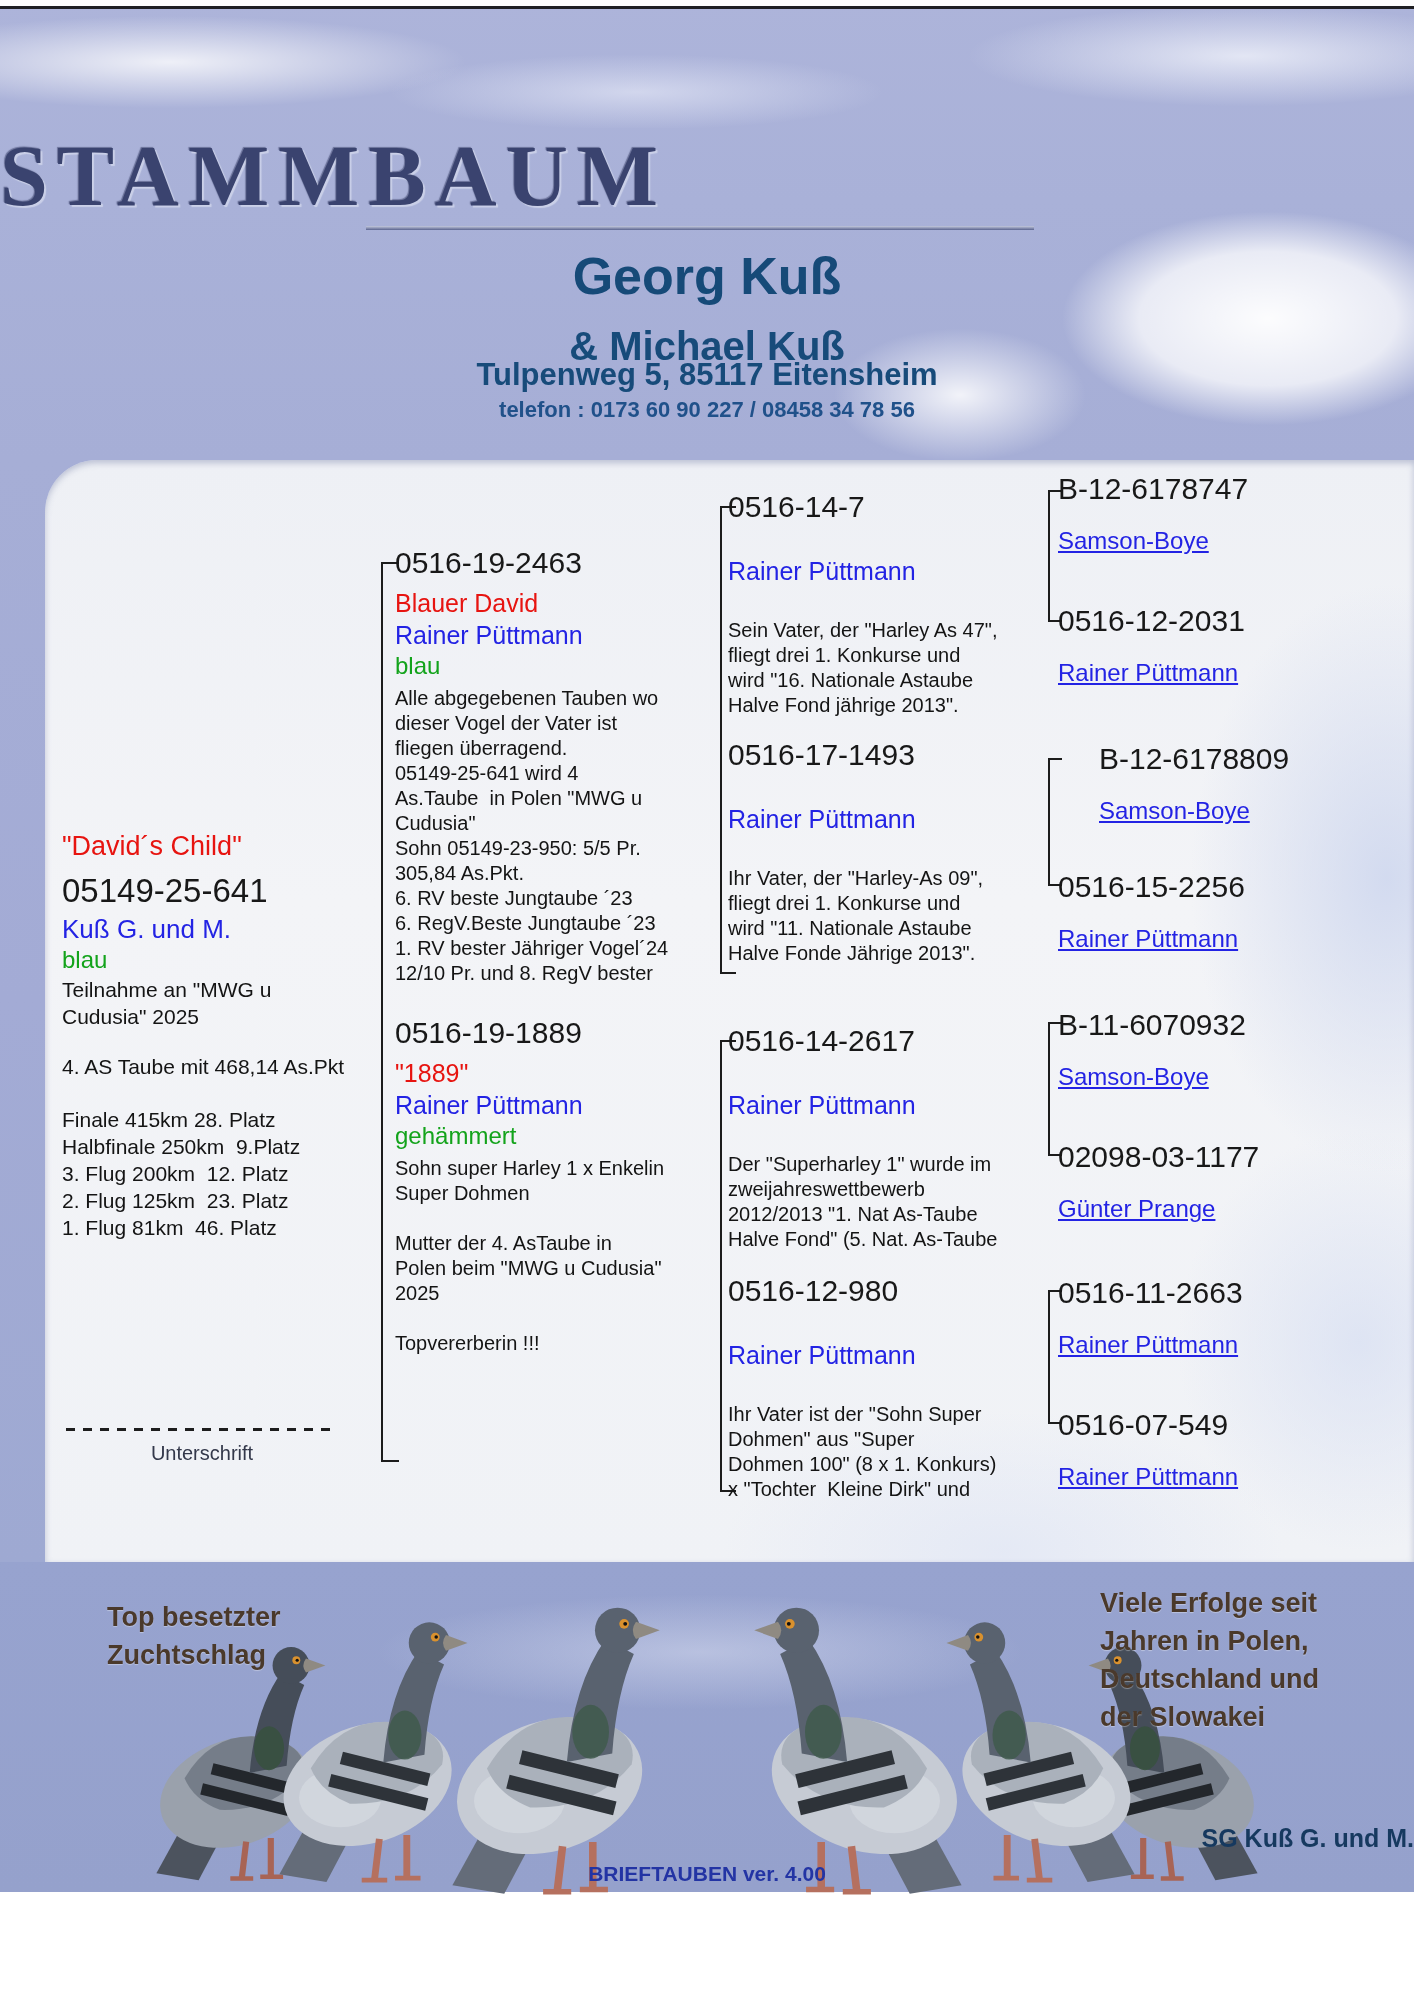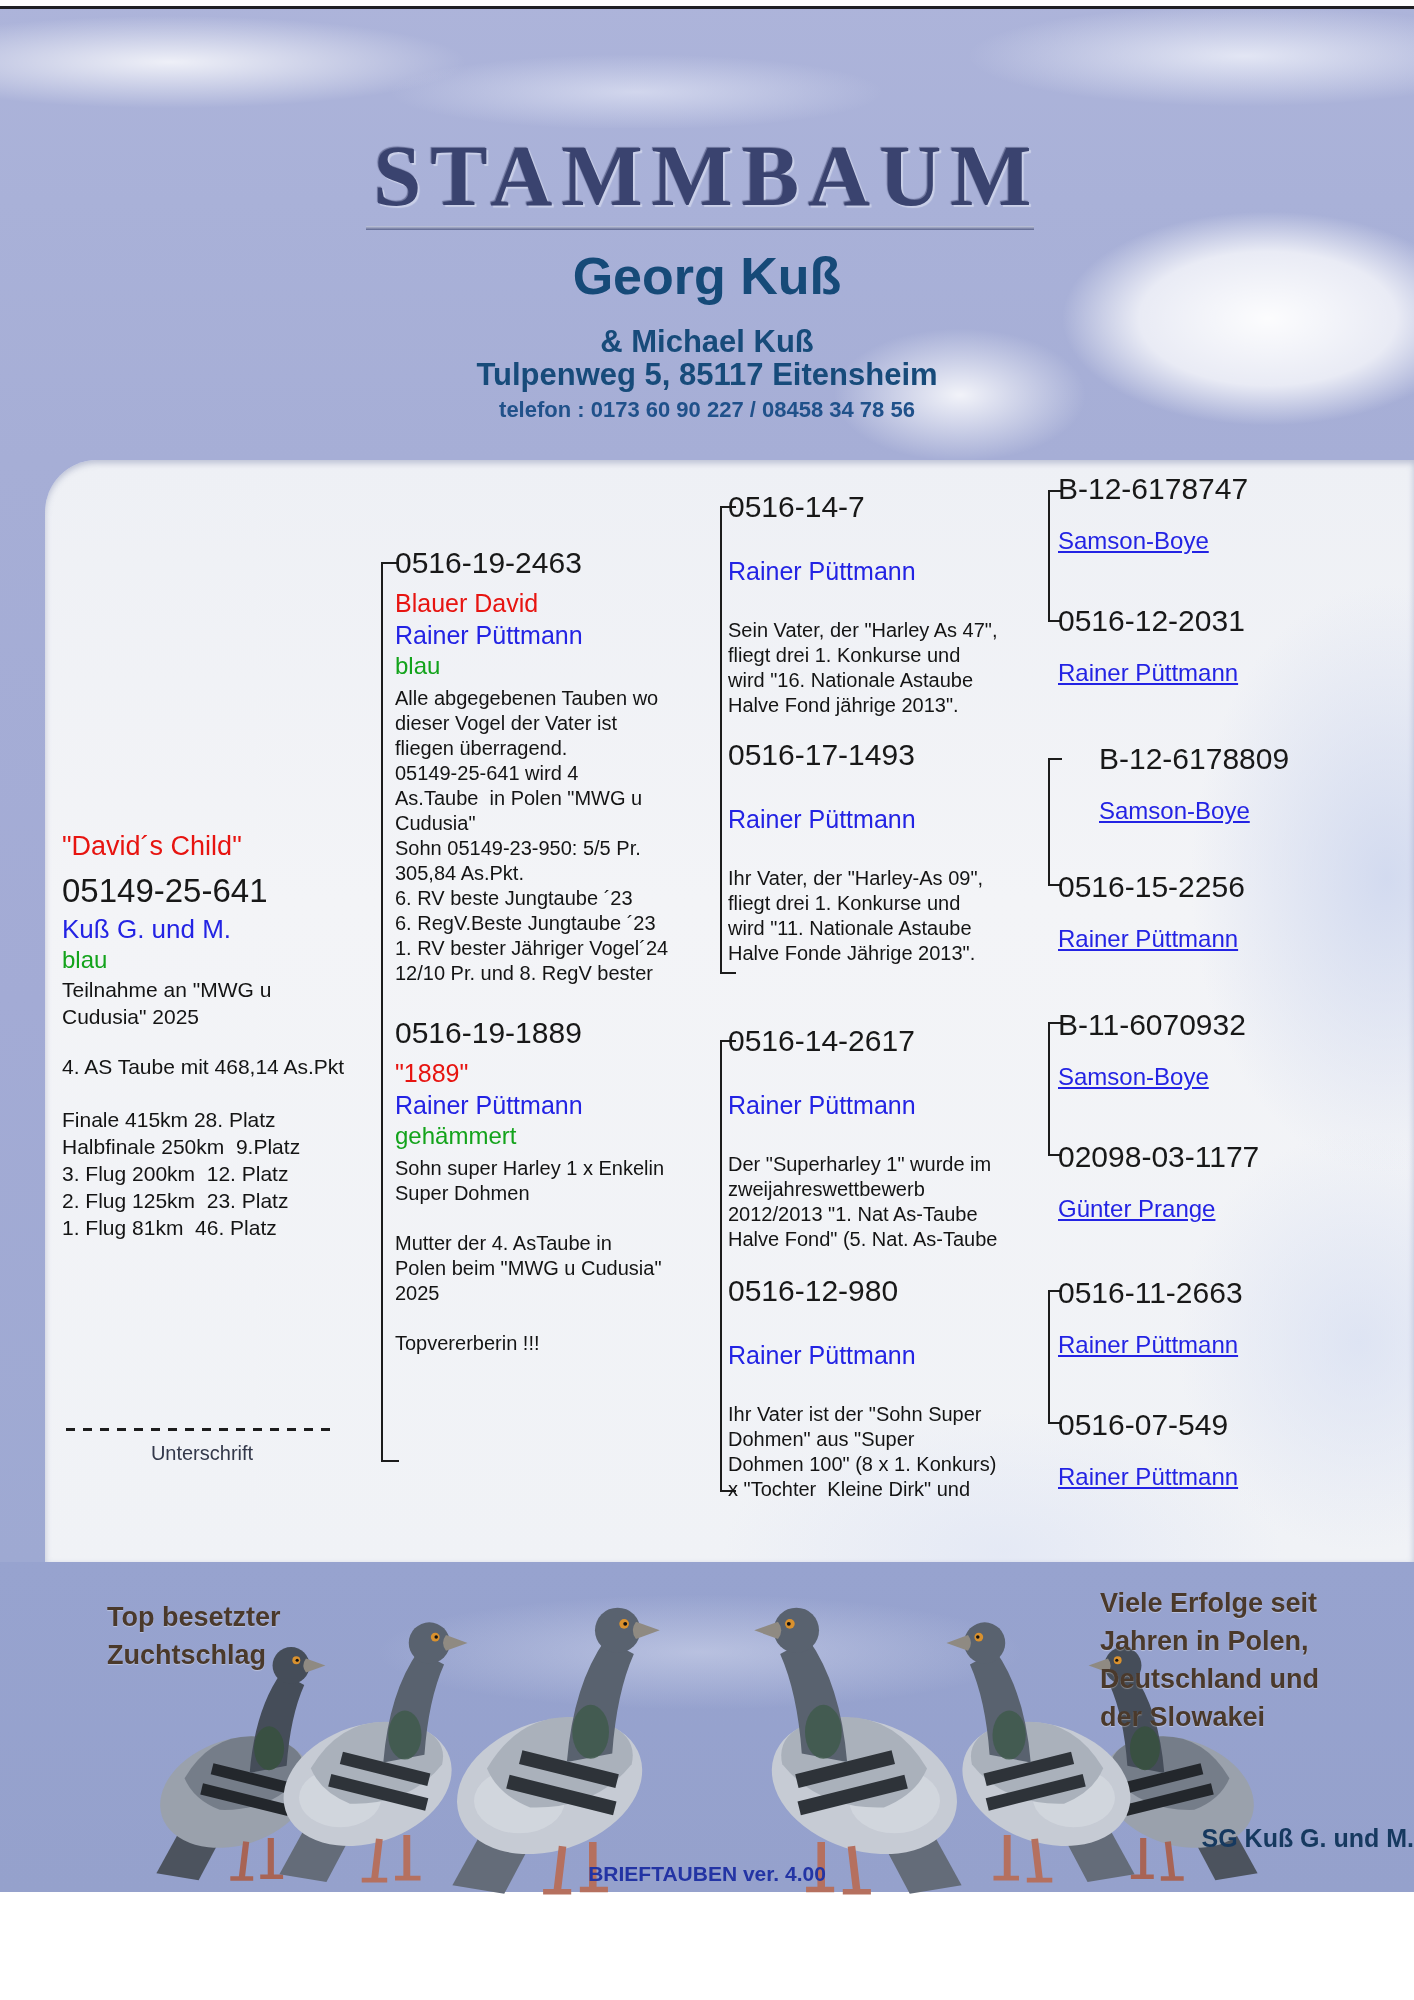--- a/index.html
+++ b/index.html
@@ -36,27 +36,27 @@
     background:
       radial-gradient(ellipse 280px 420px at 98% 38%,rgba(205,214,238,.85) 0%,rgba(205,214,238,0) 70%),
       radial-gradient(ellipse 260px 300px at 96% 80%,rgba(214,222,242,.7) 0%,rgba(214,222,242,0) 70%),
       radial-gradient(ellipse 400px 200px at 70% 99%,rgba(219,226,244,.55) 0%,rgba(219,226,244,0) 70%),
       linear-gradient(180deg,#eef0f5 0%,#f3f4f7 40%,#f0f2f6 100%);
     border-radius:52px 0 0 0;
     box-shadow:inset 0 3px 6px rgba(90,100,150,.35);
   }
 
   
-  .title{left:0;right:0;top:126px;text-align:center;
+  .title{left:0;right:0;top:126px;
     font-family:"Liberation Serif",serif;font-weight:bold;font-size:86px;letter-spacing:9px;
     color:#3a436f;text-shadow:2px 2px 1px rgba(230,233,245,.55),-1px -1px 1px rgba(25,30,70,.45);}
   .title-underline{left:366px;top:226px;width:668px;height:4px;
     background:linear-gradient(180deg,#c4c9de 0%,#5a638f 100%);}
   .owner{left:0;right:0;top:246px;text-align:center;font-weight:bold;font-size:52px;color:#164a78;}
-  .co-owner{left:0;right:0;top:324px;text-align:center;font-weight:bold;font-size:31px;color:#174b7a;}
+  .co-owner{left:0;right:0;top:324px;text-align:center;font-weight:bold;font-size:40px;color:#174b7a;}
   .address{left:0;right:0;top:357px;text-align:center;font-weight:bold;font-size:31px;color:#174b7a;}
   .phone{left:0;right:0;top:397px;text-align:center;font-weight:bold;font-size:22px;color:#20518a;}
 
   
   .ring{font-size:30px;line-height:34px;color:#181818;white-space:pre;}
   .note-line{font-size:20px;line-height:25px;min-height:25px;color:#141414;white-space:pre;}
   .nick{font-size:25px;line-height:30px;color:#e71410;white-space:pre;}
   .breeder{font-size:25px;line-height:30px;color:#2323e4;white-space:pre;}
   .plum{font-size:24px;line-height:28px;color:#13a31b;white-space:pre;}
 

